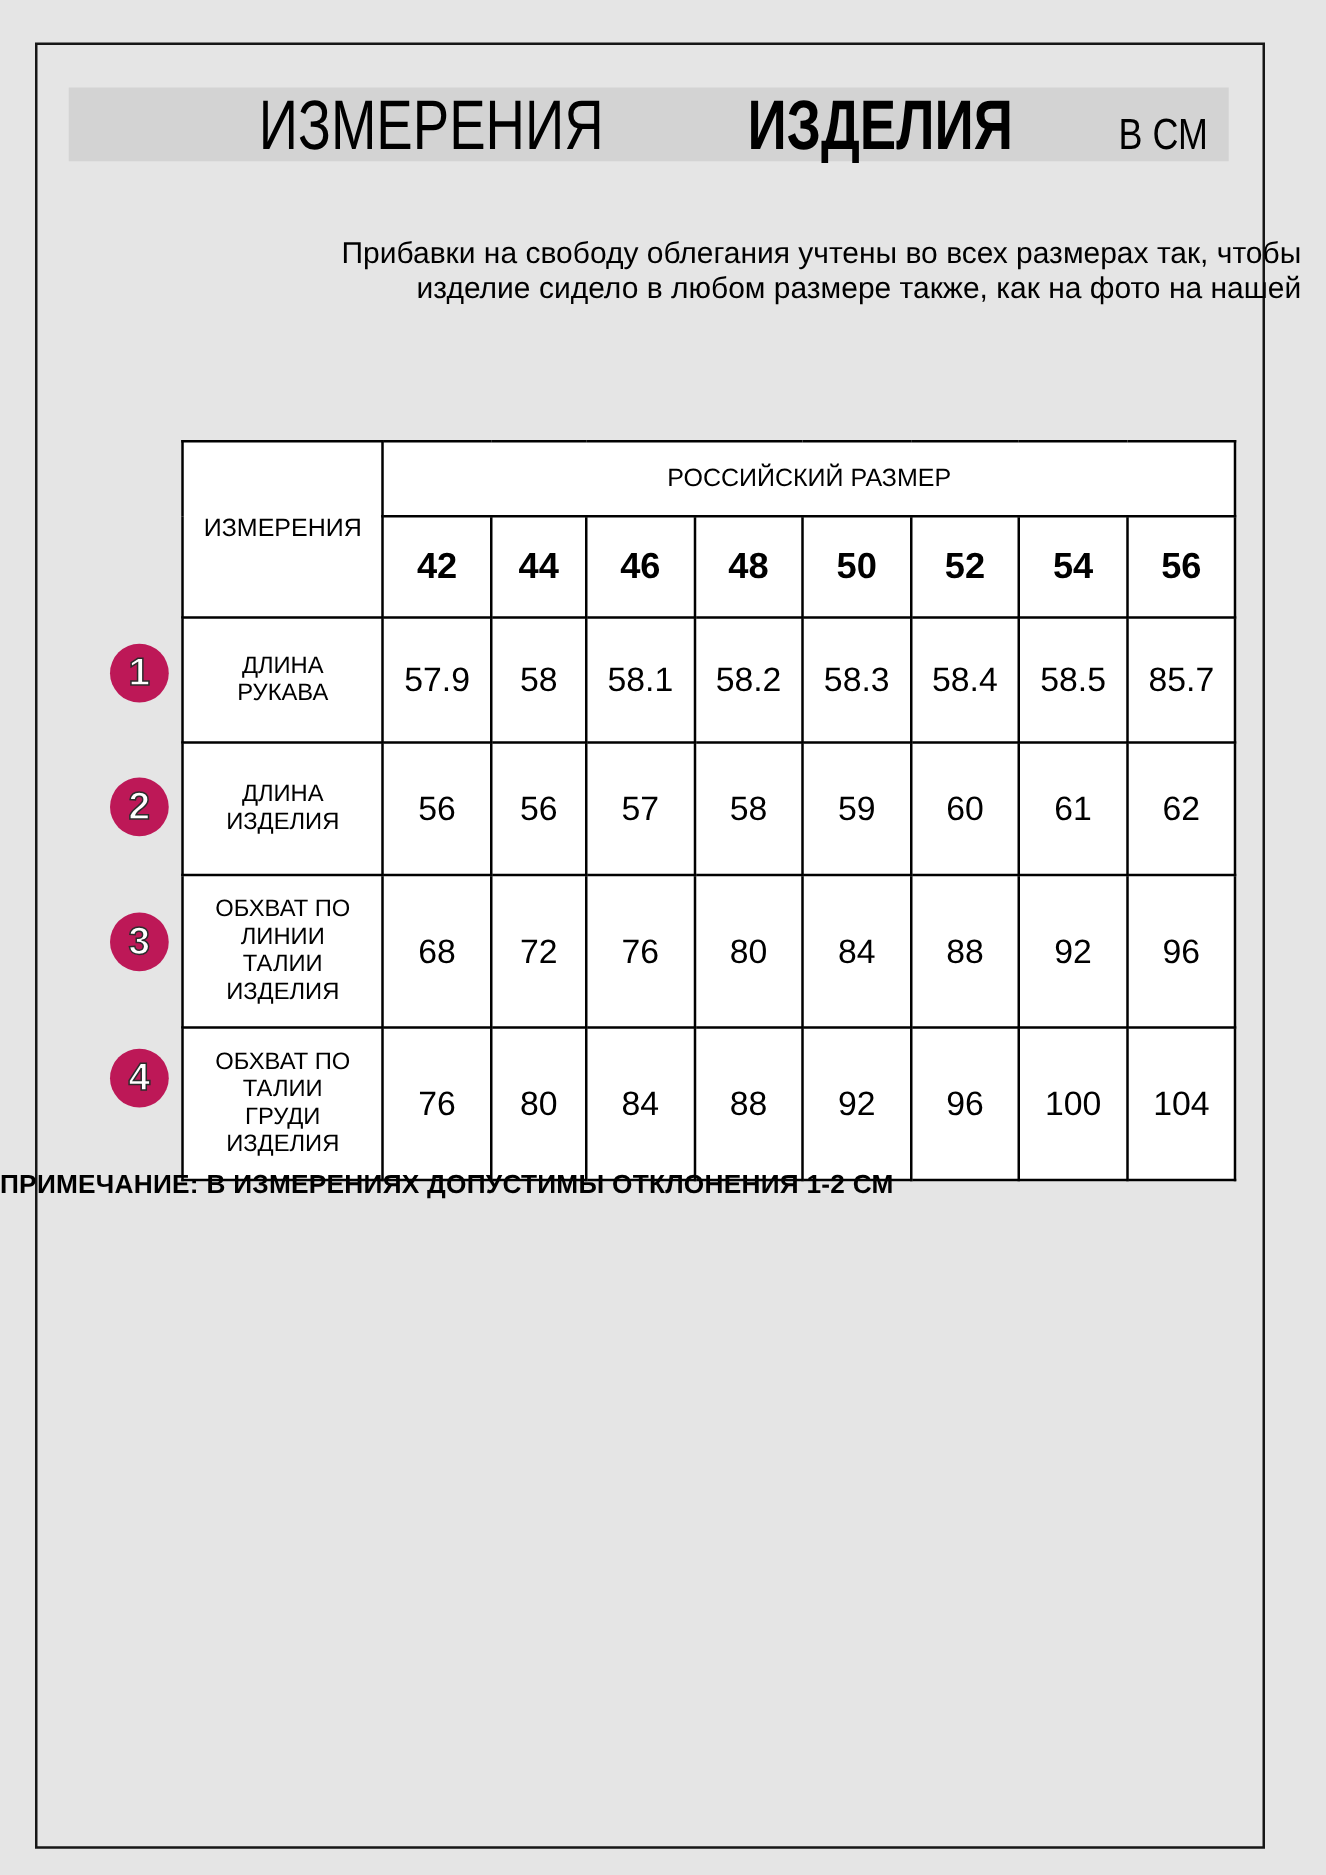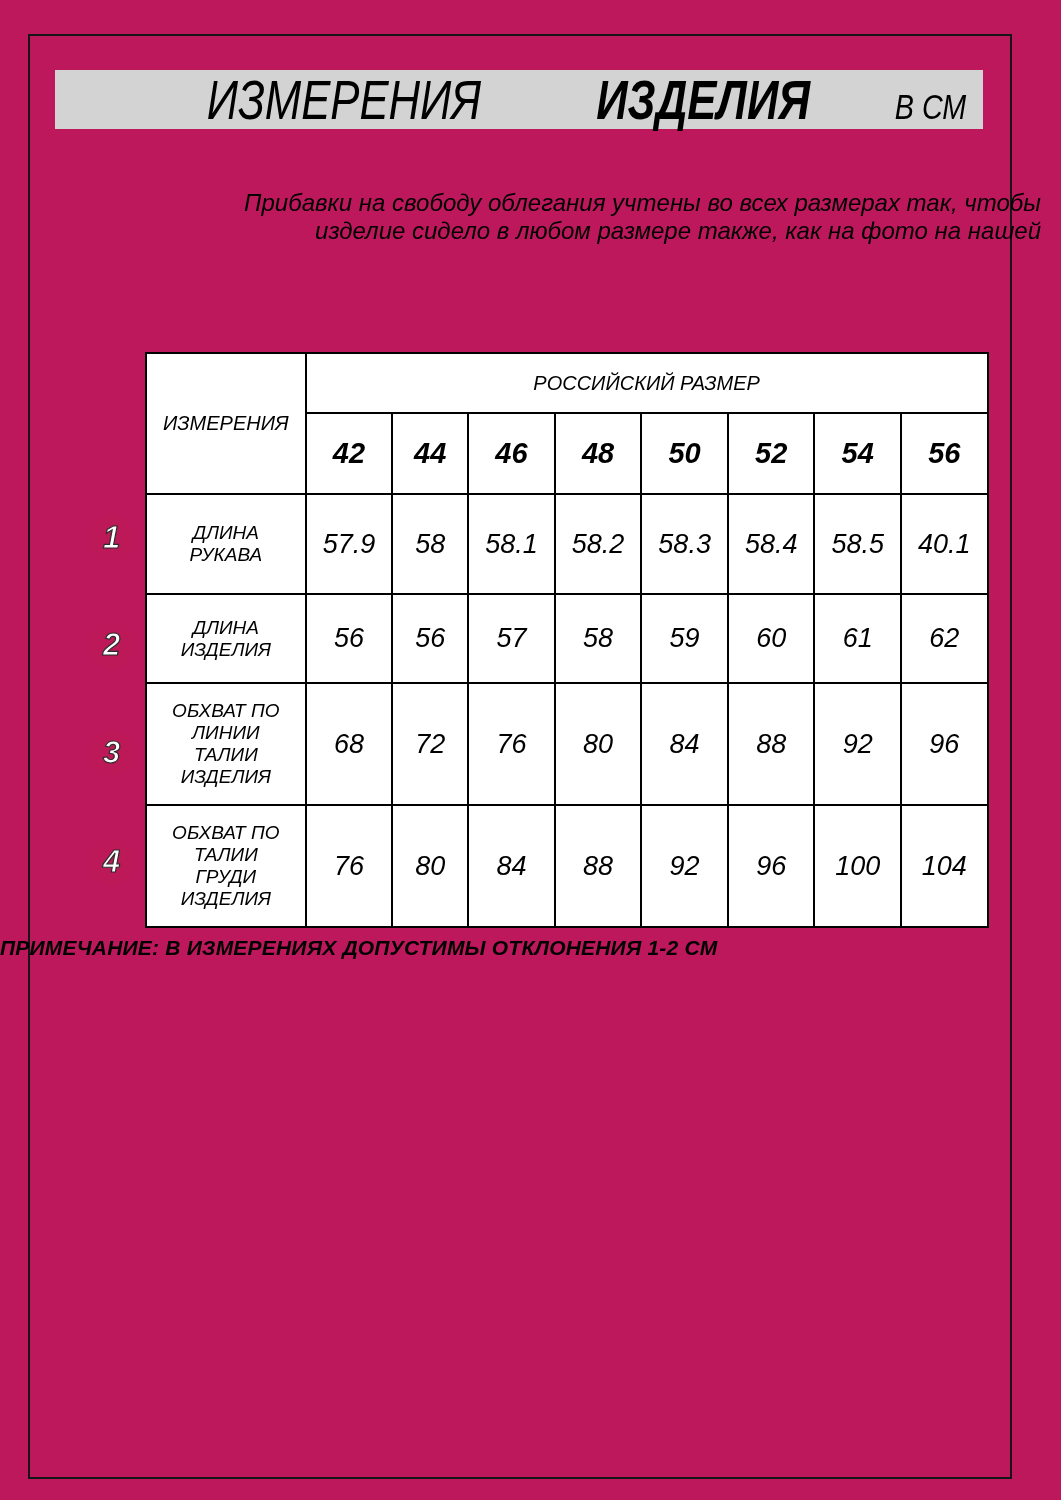--- a/index.html
+++ b/index.html
@@ -1,24 +1,23 @@
 <!DOCTYPE html>
 <html><head>
 <meta charset="utf-8">
 <style>
   html, body { margin: 0; padding: 0; background: #ffffff; }
   .page {
     position: relative;
     width: 1061px;
     height: 1500px;
-    background: #be185d;
+    background: #e5e5e5;
     font-family: "Liberation Sans", sans-serif;
     color: #000;
     overflow: hidden;
-    font-style: italic;
   }
   .frame {
     position: absolute;
     left: 28px; top: 34px;
     width: 984px; height: 1445px;
     border: 2px solid #161616;
     box-sizing: border-box;
   }
   .header-bar {
     position: absolute;
@@ -163,23 +162,23 @@
           <td class="label-cell">
             <div>ДЛИНА РУКАВА</div>
           </td>
           <td class="value-cell">57.9</td>
           <td class="value-cell">58</td>
           <td class="value-cell">58.1</td>
           <td class="value-cell">58.2</td>
           <td class="value-cell">58.3</td>
           <td class="value-cell">58.4</td>
           <td class="value-cell">58.5</td>
-          <td class="value-cell">40.1</td>
-        </tr>
-        <tr style="height: 89px;">
+          <td class="value-cell">85.7</td>
+        </tr>
+        <tr style="height: 106px;">
           <td class="label-cell">
             <div>ДЛИНА</div>
             <div>ИЗДЕЛИЯ</div>
           </td>
           <td class="value-cell">56</td>
           <td class="value-cell">56</td>
           <td class="value-cell">57</td>
           <td class="value-cell">58</td>
           <td class="value-cell">59</td>
           <td class="value-cell">60</td>

